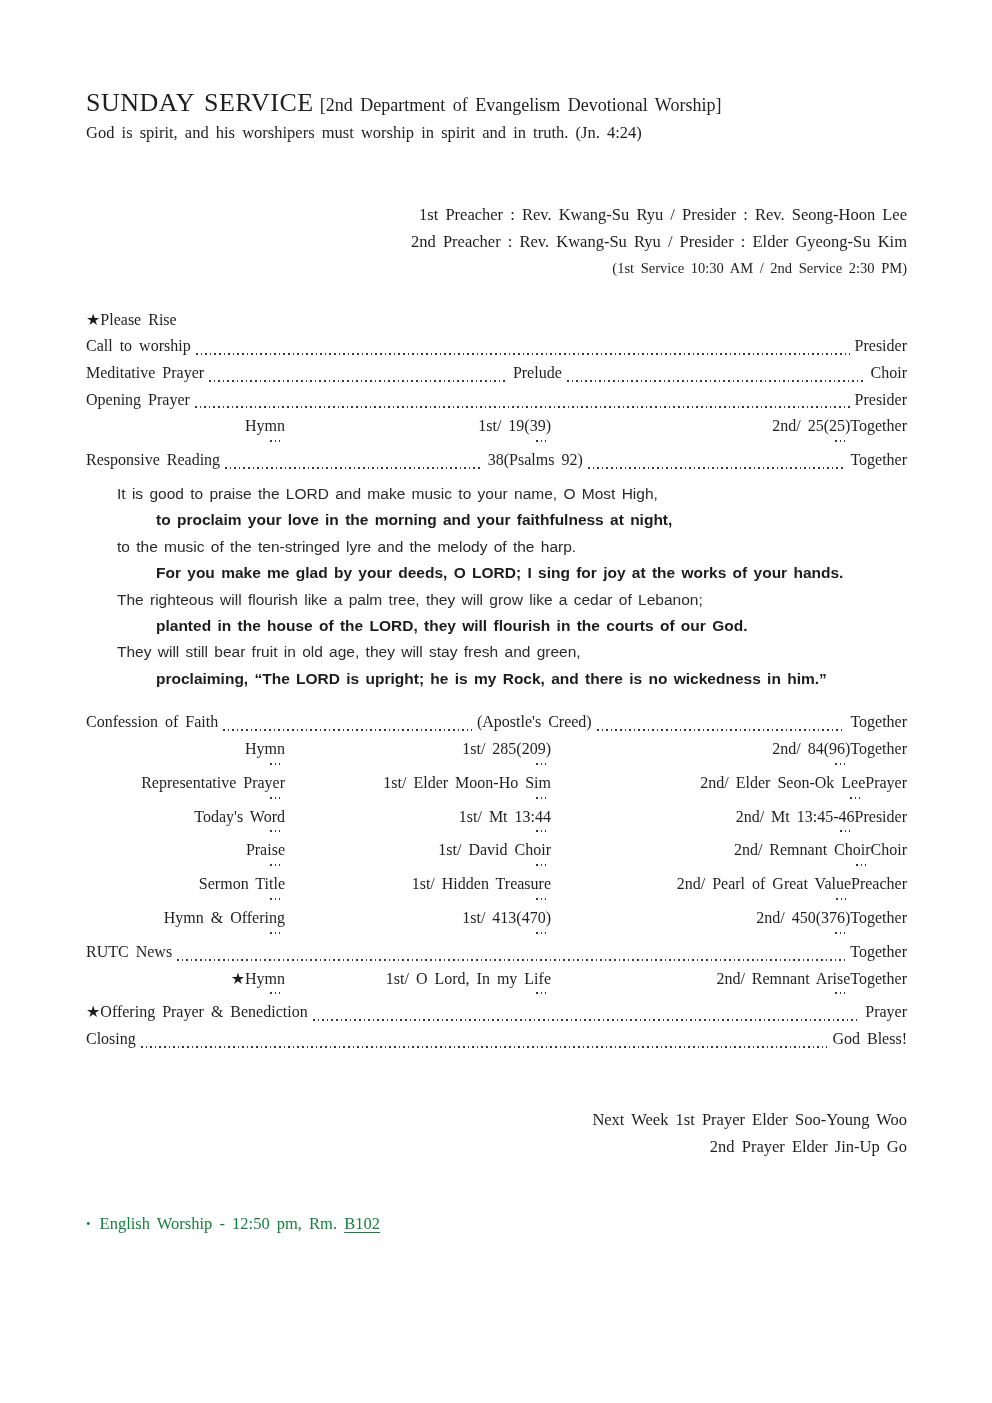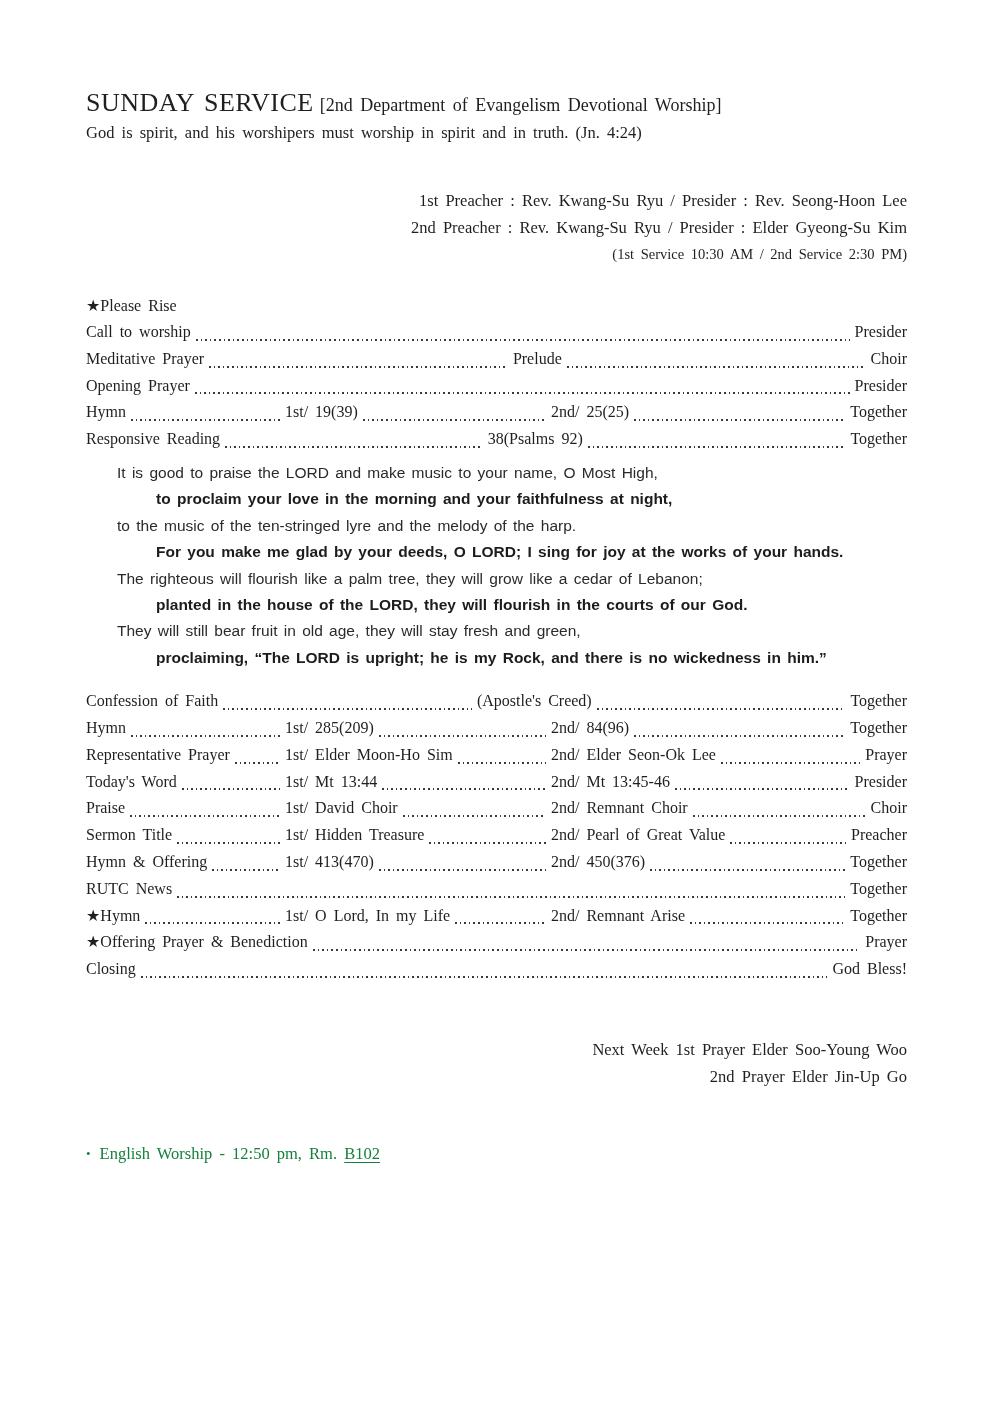--- a/index.html
+++ b/index.html
@@ -15,32 +15,32 @@
     font-size:16px;
     word-spacing:3px;
     overflow:hidden;
   }
   
   .title-line{display:flex;align-items:baseline;white-space:nowrap;}
   .title{font-size:26px;letter-spacing:.5px;}
   .title-bracket{font-size:18px;margin-left:6px;}
   .subtitle{margin-top:3px;font-size:16.5px;line-height:24px;}
   
-  .preachers{margin-top:42px;text-align:right;line-height:27px;font-size:16.5px;}
+  .preachers{margin-top:56px;text-align:right;line-height:27px;font-size:16.5px;}
   .preachers .times{font-size:14.5px;line-height:27px;}
   
   .please-rise{margin-top:24px;line-height:27px;}
   .order-row{display:flex;align-items:baseline;line-height:26.8px;white-space:nowrap;}
   .order-row .t,.order-row .role{white-space:nowrap;}
   .dots{
     flex:1 1 auto;min-width:10px;height:2px;
     align-self:flex-end;margin:0 5px 5px 5px;
     background-image:repeating-linear-gradient(to right,#3a3a3a 0 1.6px,transparent 1.6px 4.6px);
   }
-  .cell{display:flex;align-items:flex-end;overflow:hidden;}
+  .cell{display:flex;align-items:flex-end;overflow:hidden;flex-direction:column;}
   .c-label{flex:0 0 199px;}
   .c-first{flex:0 0 266px;}
   .c-second{flex:1 1 auto;}
   
   .psalm{
     margin:7px 0 17px 31px;
     font-family:"Liberation Sans", sans-serif;
     font-size:15.5px;line-height:26.4px;
     word-spacing:2px;color:#2a2a2a;
   }

